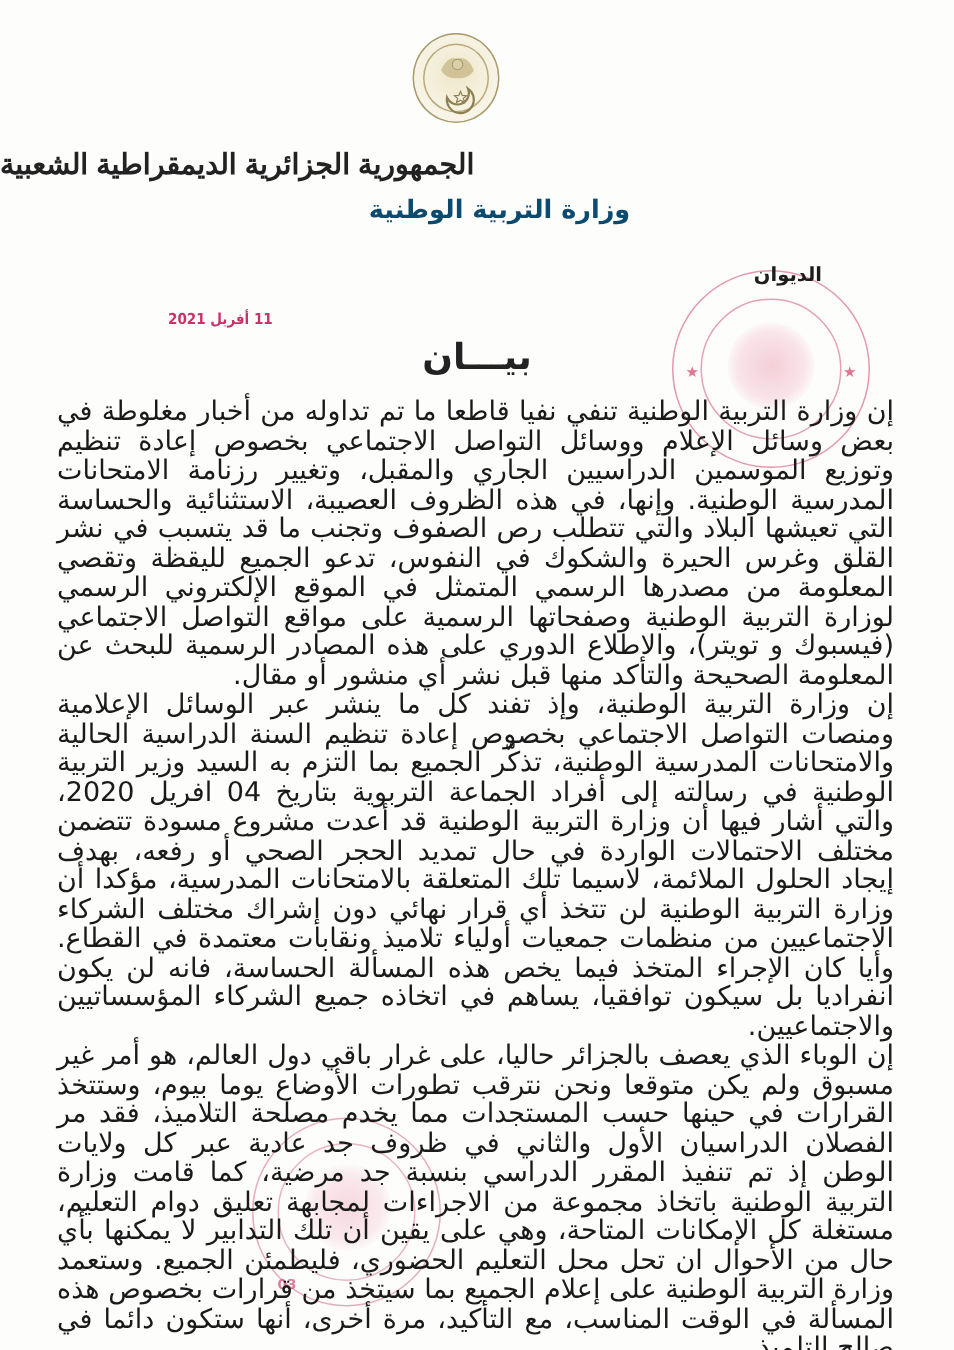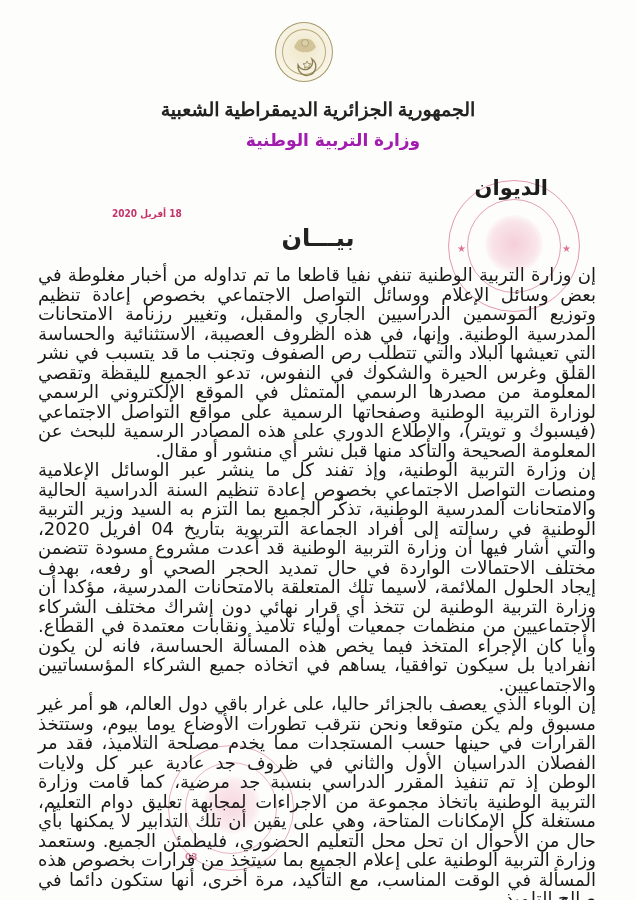--- a/index.html
+++ b/index.html
@@ -15,33 +15,33 @@
     border-radius: 50%; border: 1.5px solid #a89a6a;
     box-sizing: border-box; background: radial-gradient(circle at 50% 45%, #efe7c9 0%, #f7f3e4 60%, #fbf9f1 100%);
   }
   .emblem .inner {
     position: absolute; left: 6px; top: 6px; right: 6px; bottom: 6px;
     border-radius: 50%; border: 1px solid #b9aa78;
   }
   .emblem svg { position: absolute; left: 0; top: 0; }
 
   .title-1 {
-    position: absolute; top: 98px; left: 0; right: 0; text-align: center;
+    position: absolute; top: 98px; left: 0; right: 0; text-align: left;
     direction: rtl; font-weight: bold; font-size: 19px; color: #222;
-    font-family: Liberation Serif, serif; letter-spacing: 0;
+    font-family: Liberation Sans, sans-serif; letter-spacing: 0;
   }
   .title-2 {
     position: absolute; top: 130px; left: 0; right: 15px; text-align: center;
-    direction: rtl; font-weight: bold; font-size: 17px; color: #a21caf;
+    direction: rtl; font-weight: bold; font-size: 17px; color: #0c4a6e;
     font-family: "DejaVu Sans", sans-serif;
     padding-left: 45px;
   }
   .dept {
     position: absolute; top: 176px; right: 88px;
-    direction: rtl; font-weight: bold; font-size: 21px; color: #1d1d1d;
+    direction: rtl; font-weight: bold; font-size: 13px; color: #1d1d1d;
     font-family: "DejaVu Sans", sans-serif; z-index: 3;
   }
   .date-stamp {
     position: absolute; top: 208px; left: 112px; direction: rtl;
     font-size: 10px; color: #c6336a; font-weight: bold; letter-spacing: 0.5px;
     font-family: "DejaVu Sans Condensed", "DejaVu Sans", sans-serif;
   }
   .doc-heading {
     position: absolute; top: 224px; left: 0; right: 0; text-align: center;
     direction: rtl; font-weight: bold; font-size: 24px; color: #222;
@@ -112,21 +112,21 @@
   <div class="title-2">وزارة التربية الوطنية</div>
 
   <div class="seal-top">
     <div class="ring2"></div>
     <div class="core"></div>
     <span class="star" style="left:8px; top:62px;">★</span>
     <span class="star" style="right:8px; top:62px;">★</span>
   </div>
 
   <div class="dept">الديوان</div>
-  <div class="date-stamp">18 أفريل 2020</div>
+  <div class="date-stamp">11 أفريل 2021</div>
   <div class="doc-heading">بيـــان</div>
 
   <div class="body-text">
     <p>إن وزارة التربية الوطنية تنفي نفيا قاطعا ما تم تداوله من أخبار مغلوطة في بعض وسائل الإعلام ووسائل التواصل الاجتماعي بخصوص إعادة تنظيم وتوزيع الموسمين الدراسيين الجاري والمقبل، وتغيير رزنامة الامتحانات المدرسية الوطنية. وإنها، في هذه الظروف العصيبة، الاستثنائية والحساسة التي تعيشها البلاد والتي تتطلب رص الصفوف وتجنب ما قد يتسبب في نشر القلق وغرس الحيرة والشكوك في النفوس، تدعو الجميع لليقظة وتقصي المعلومة من مصدرها الرسمي المتمثل في الموقع الإلكتروني الرسمي لوزارة التربية الوطنية وصفحاتها الرسمية على مواقع التواصل الاجتماعي (فيسبوك و تويتر)، والاطلاع الدوري على هذه المصادر الرسمية للبحث عن المعلومة الصحيحة والتأكد منها قبل نشر أي منشور أو مقال.</p>
     <p>إن وزارة التربية الوطنية، وإذ تفند كل ما ينشر عبر الوسائل الإعلامية ومنصات التواصل الاجتماعي بخصوص إعادة تنظيم السنة الدراسية الحالية والامتحانات المدرسية الوطنية، تذكّر الجميع بما التزم به السيد وزير التربية الوطنية في رسالته إلى أفراد الجماعة التربوية بتاريخ 04 افريل 2020، والتي أشار فيها أن وزارة التربية الوطنية قد أعدت مشروع مسودة تتضمن مختلف الاحتمالات الواردة في حال تمديد الحجر الصحي أو رفعه، بهدف إيجاد الحلول الملائمة، لاسيما تلك المتعلقة بالامتحانات المدرسية، مؤكدا أن وزارة التربية الوطنية لن تتخذ أي قرار نهائي دون إشراك مختلف الشركاء الاجتماعيين من منظمات جمعيات أولياء تلاميذ ونقابات معتمدة في القطاع. وأيا كان الإجراء المتخذ فيما يخص هذه المسألة الحساسة، فانه لن يكون انفراديا بل سيكون توافقيا، يساهم في اتخاذه جميع الشركاء المؤسساتيين والاجتماعيين.</p>
     <p>إن الوباء الذي يعصف بالجزائر حاليا، على غرار باقي دول العالم، هو أمر غير مسبوق ولم يكن متوقعا ونحن نترقب تطورات الأوضاع يوما بيوم، وستتخذ القرارات في حينها حسب المستجدات مما يخدم مصلحة التلاميذ، فقد مر الفصلان الدراسيان الأول والثاني في ظروف جد عادية عبر كل ولايات الوطن إذ تم تنفيذ المقرر الدراسي بنسبة جد مرضية، كما قامت وزارة التربية الوطنية باتخاذ مجموعة من الاجراءات لمجابهة تعليق دوام التعليم، مستغلة كل الإمكانات المتاحة، وهي على يقين أن تلك التدابير لا يمكنها بأي حال من الأحوال ان تحل محل التعليم الحضوري، فليطمئن الجميع. وستعمد وزارة التربية الوطنية على إعلام الجميع بما سيتخذ من قرارات بخصوص هذه المسألة في الوقت المناسب، مع التأكيد، مرة أخرى، أنها ستكون دائما في صالح التلميذ.</p>
   </div>
 
   <div class="seal-bottom">
     <div class="ring2"></div>

